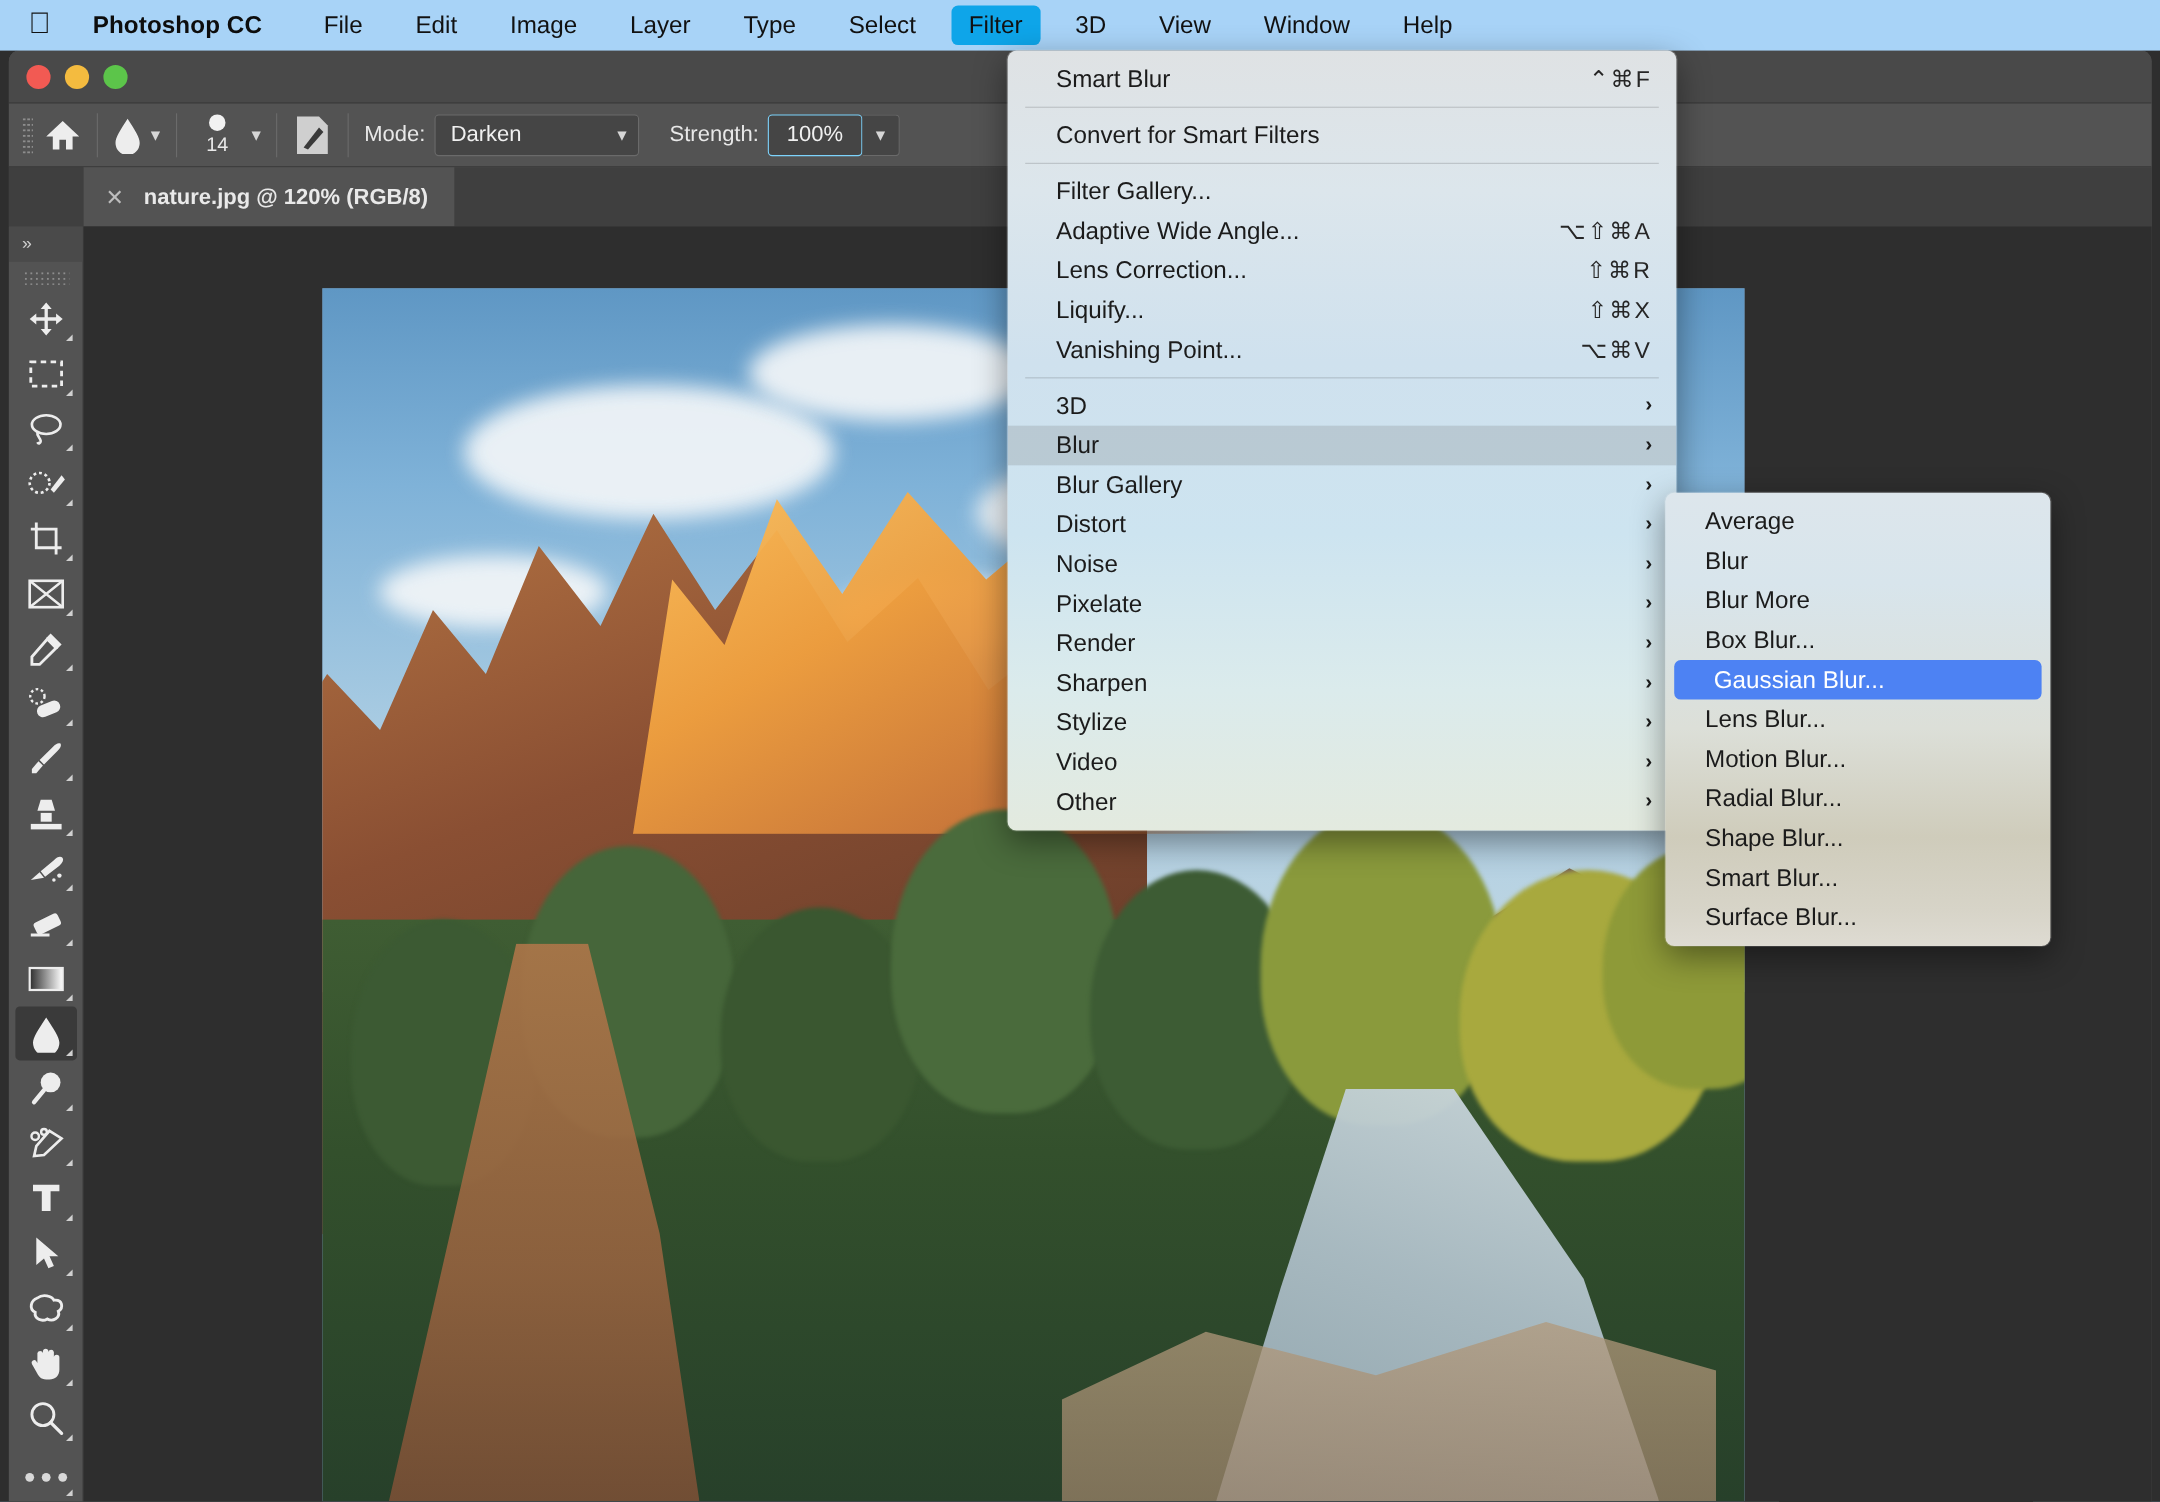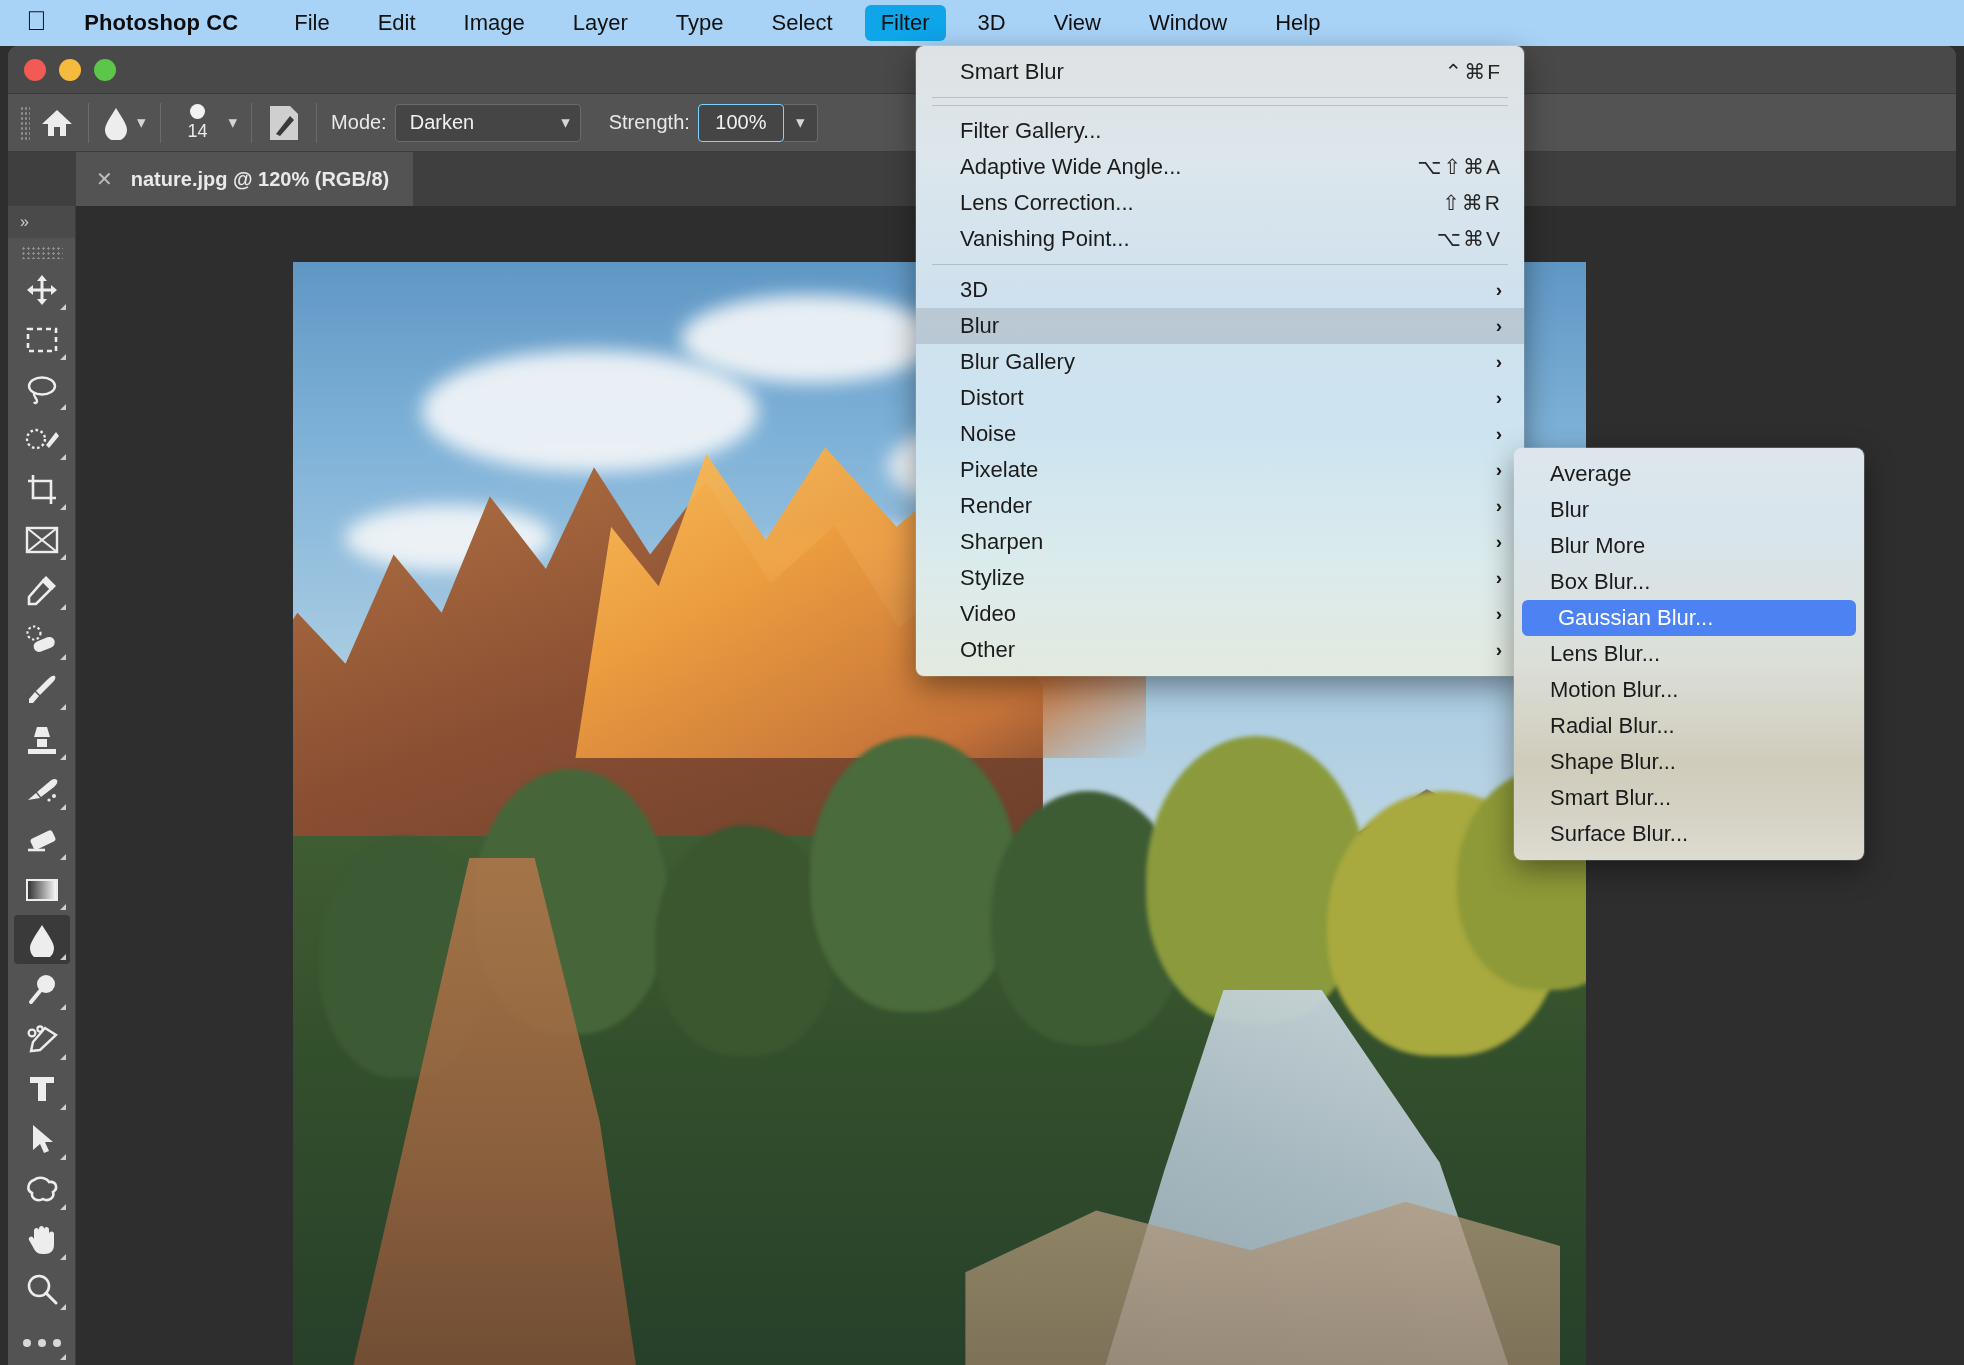--- a/index.html
+++ b/index.html
@@ -547,33 +547,40 @@
     </div>
   </div>
 </div>
 
 <div id="filter-menu" class="menu">
     <div class="mrow">
       <span>Smart Blur</span>
       <span class="shortcut">⌃⌘F</span>
     </div>
     <div class="msep"></div>
+    <div class="mrow">
+      <span>Convert for Smart Filters</span>
+    </div>
     <div class="msep"></div>
     <div class="mrow">
       <span>Filter Gallery...</span>
     </div>
     <div class="mrow">
       <span>Adaptive Wide Angle...</span>
       <span class="shortcut">⌥⇧⌘A</span>
     </div>
     <div class="mrow">
       <span>Lens Correction...</span>
       <span class="shortcut">⇧⌘R</span>
     </div>
     <div class="mrow">
+      <span>Liquify...</span>
+      <span class="shortcut">⇧⌘X</span>
+    </div>
+    <div class="mrow">
       <span>Vanishing Point...</span>
       <span class="shortcut">⌥⌘V</span>
     </div>
     <div class="msep"></div>
     <div class="mrow">
       <span>3D</span>
       <span class="arrow">›</span>
     </div>
     <div class="mrow hl-gray">
       <span>Blur</span>

